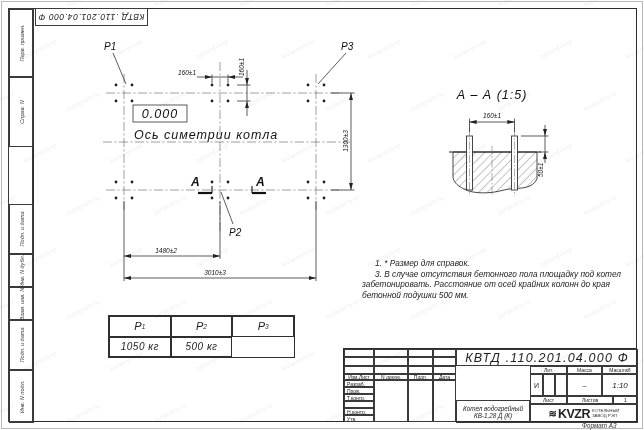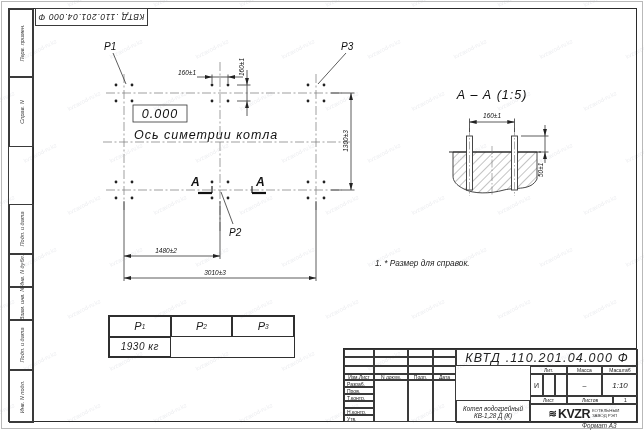--- a/index.html
+++ b/index.html
@@ -280,36 +280,38 @@
       <line x1="545" y1="125" x2="545" y2="136" marker-end="url(#arr)"></line>
       <line x1="545" y1="163" x2="545" y2="152" marker-end="url(#arr)"></line>
       <line x1="545" y1="136" x2="545" y2="152"></line>
     </g>
     <text class="dimtxt" x="492" y="118" text-anchor="middle">160±1</text>
     <text class="dimtxt" x="542.5" y="177" transform="rotate(-90 542.5 177)">50±1</text>
   </svg>
 
   <div id="notes">
     <p>1. * Размер для справок.</p>
+    <p>3. В случае отсутствия бетонного пола площадку под котел забетонировать. Расстояние от осей крайних колонн до края бетонной подушки 500 мм.</p>
   </div>
 
   <div id="ptable">
     <div class="pc ph">
         <span>P</span>
         <sub>1</sub>
       </div>
     <div class="pc ph">
         <span>P</span>
         <sub>2</sub>
       </div>
     <div class="pc ph">
         <span>P</span>
         <sub>3</sub>
       </div>
-    <div class="pc pv">1930 кг</div>
+    <div class="pc pv">1050 кг</div>
+    <div class="pc pv">500 кг</div>
   </div>
 
   <div id="titleblock">
 
     <div class="cell" style="left:0;top:0;width:30px;height:8.3px"></div>
     <div class="cell" style="left:30px;top:0;width:34px;height:8.3px"></div>
     <div class="cell" style="left:64px;top:0;width:25px;height:8.3px"></div>
     <div class="cell" style="left:89px;top:0;width:23px;height:8.3px"></div>
     <div class="cell" style="left:0;top:8.3px;width:30px;height:8.3px"></div>
     <div class="cell" style="left:30px;top:8.3px;width:34px;height:8.3px"></div>

